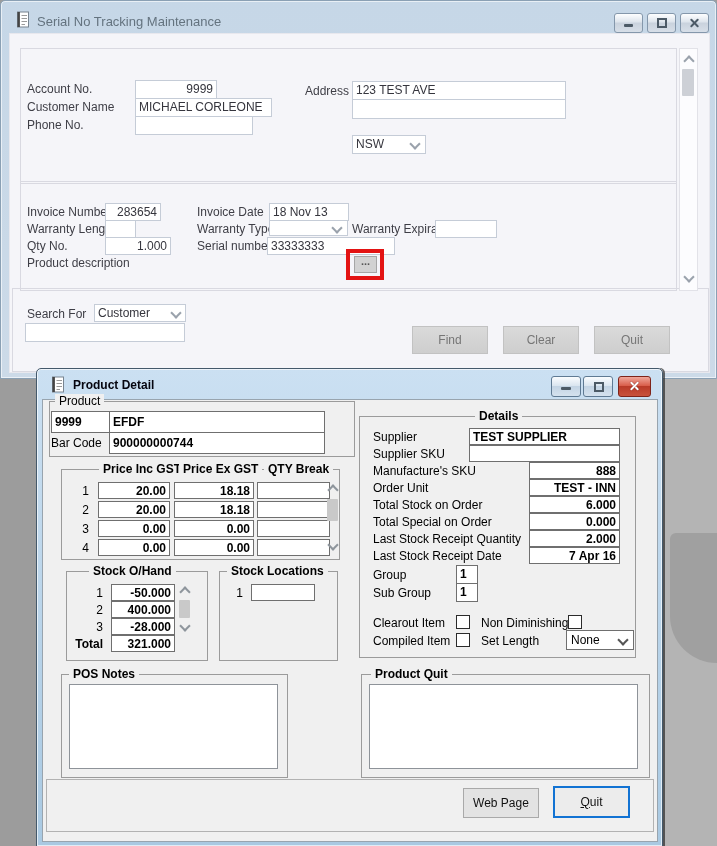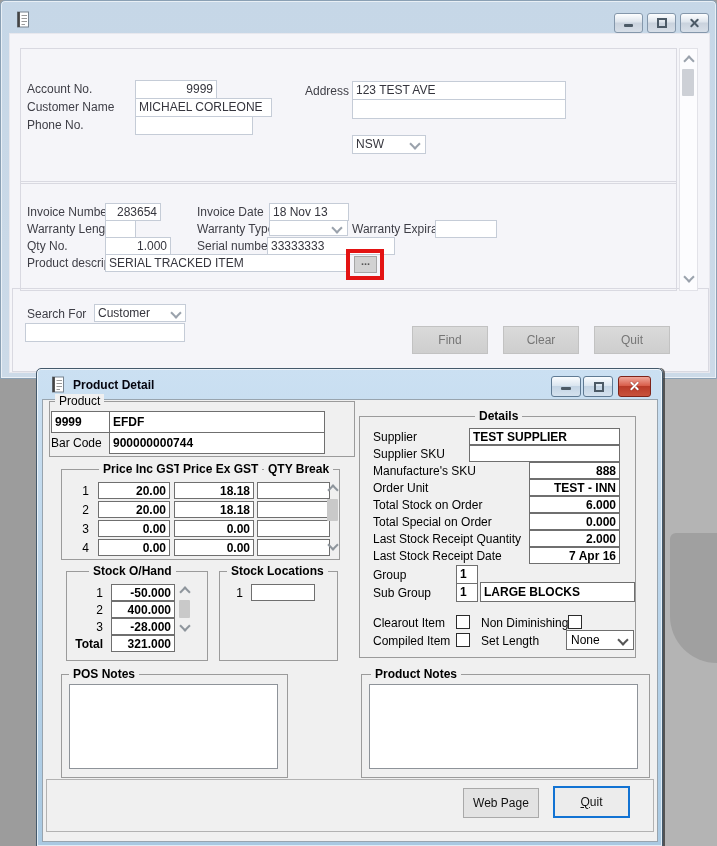--- a/index.html
+++ b/index.html
@@ -74,20 +74,21 @@
     <svg width="15" height="17" viewBox="0 0 15 17">
       <rect x="2.5" y="1" width="11" height="15" fill="#fff" stroke="#7a8priveleged" stroke-width="0"></rect>
       <rect x="2.5" y="1" width="11" height="15" fill="#fff" stroke="#788490"></rect>
       <rect x="2.5" y="1" width="2.4" height="15" fill="#444"></rect>
       <line x1="6.5" y1="4.5" x2="12" y2="4.5" stroke="#9a9a9a"></line>
       <line x1="6.5" y1="7.5" x2="12" y2="7.5" stroke="#9a9a9a"></line>
       <line x1="6.5" y1="10.5" x2="12" y2="10.5" stroke="#9a9a9a"></line>
       <line x1="6.5" y1="13.5" x2="10" y2="13.5" stroke="#9a9a9a"></line>
     </svg>
   </div>
+  <div class="abs win1-title" style="left:36px;top:13px">Serial No Tracking Maintenance</div>
 
   <div class="abs capbtn1" style="left:613px;top:12px;width:27px;height:18px">
     <div class="abs glyph-bar" style="left:9px;top:10px;width:9px"></div>
   </div>
   <div class="abs capbtn1" style="left:646px;top:12px;width:27px;height:18px">
     <div class="abs glyph-box" style="left:9px;top:4px;width:6px;height:6px"></div>
   </div>
   <div class="abs capbtn1" style="left:679px;top:12px;width:27px;height:18px">
     <div class="abs xbar" style="left:8px;top:8px;transform:rotate(45deg)"></div>
     <div class="abs xbar" style="left:8px;top:8px;transform:rotate(-45deg)"></div>
@@ -136,21 +137,20 @@
     </div>
     <div class="abs lbl1" style="left:342px;top:188px">Warranty Expiration</div>
     <div class="abs fld1" style="left:425px;top:186px;width:54px;height:14px"></div>
 
     <div class="abs lbl1" style="left:17px;top:205px">Qty No.</div>
     <div class="abs fld1 r" style="left:95px;top:203px;width:58px;height:14px">1.000</div>
     <div class="abs lbl1" style="left:187px;top:205px">Serial number</div>
     <div class="abs fld1" style="left:257px;top:203px;width:120px;height:14px">33333333</div>
 
     <div class="abs lbl1" style="left:17px;top:222px">Product description</div>
-    <div class="abs fld1" style="left:95px;top:220px;width:234px;height:14px">SERIAL TRACKED ITEM</div>
 
     <div class="abs ellps" style="left:344px;top:222px;width:21px;height:15px">...</div>
     <div class="abs redbox" style="left:336px;top:215px;width:30px;height:23px"></div>
 
     <div class="abs lbl1" style="left:17px;top:273px">Search For</div>
     <div class="abs dd1" style="left:84px;top:270px;width:84px;height:14px">
       <span>Customer Name</span>
       <span class="abs chev" style="right:5px;top:4px"></span>
     </div>
     <div class="abs fld1" style="left:15px;top:289px;width:152px;height:15px"></div>
@@ -260,40 +260,39 @@
   <div class="abs fld2 r" style="left:492px;top:144px;width:83px;height:13px">0.000</div>
   <div class="abs lbl2" style="left:336px;top:163px">Last Stock Receipt Quantity</div>
   <div class="abs fld2 r" style="left:492px;top:161px;width:83px;height:13px">2.000</div>
   <div class="abs lbl2" style="left:336px;top:180px">Last Stock Receipt Date</div>
   <div class="abs fld2 r" style="left:492px;top:178px;width:83px;height:13px">7 Apr 16</div>
 
   <div class="abs lbl2" style="left:336px;top:199px">Group</div>
   <div class="abs fld2" style="left:419px;top:196px;width:14px;height:15px">1</div>
   <div class="abs lbl2" style="left:336px;top:217px">Sub Group</div>
   <div class="abs fld2" style="left:419px;top:214px;width:14px;height:15px">1</div>
-  <div class="abs fld2" style="left:443px;top:213px;width:147px;height:16px;line-height:17px">LARGE BLOCKS</div>
 
   <div class="abs lbl2" style="left:336px;top:247px">Clearout Item</div>
   <div class="abs cb" style="left:419px;top:246px;width:12px;height:12px"></div>
   <div class="abs lbl2" style="left:444px;top:247px">Non Diminishing</div>
   <div class="abs cb" style="left:531px;top:246px;width:12px;height:12px"></div>
   <div class="abs lbl2" style="left:336px;top:265px">Compiled Item</div>
   <div class="abs cb" style="left:419px;top:264px;width:12px;height:12px"></div>
   <div class="abs lbl2" style="left:444px;top:265px">Set Length</div>
   <div class="abs dd2" style="left:529px;top:261px;width:58px;height:16px">
     <span>None</span>
     <span class="abs chev dk" style="right:6px;top:5px"></span>
   </div>
 
   <div class="abs grp" style="left:24px;top:305px;width:225px;height:102px"></div>
   <div class="abs grplbl" style="left:32px;top:298px">POS Notes</div>
   <div class="abs ta" style="left:32px;top:315px;width:207px;height:83px"></div>
 
   <div class="abs grp" style="left:324px;top:305px;width:287px;height:102px"></div>
-  <div class="abs grplbl" style="left:334px;top:298px">Product Notes</div>
+  <div class="abs grplbl" style="left:334px;top:298px">Product Quit</div>
   <div class="abs ta" style="left:332px;top:315px;width:267px;height:83px"></div>
 
   <div class="abs" style="left:9px;top:410px;width:606px;height:51px;border:1px solid #b2b2b2"></div>
   <div class="abs btn-std" style="left:426px;top:419px;width:74px;height:28px;line-height:28px">Web Page</div>
   <div class="abs btn-focus" style="left:516px;top:417px;width:73px;height:28px;line-height:28px">
     <span class="u">Q</span><span>uit</span>
   </div>
 </div>
 
 </body></html>

